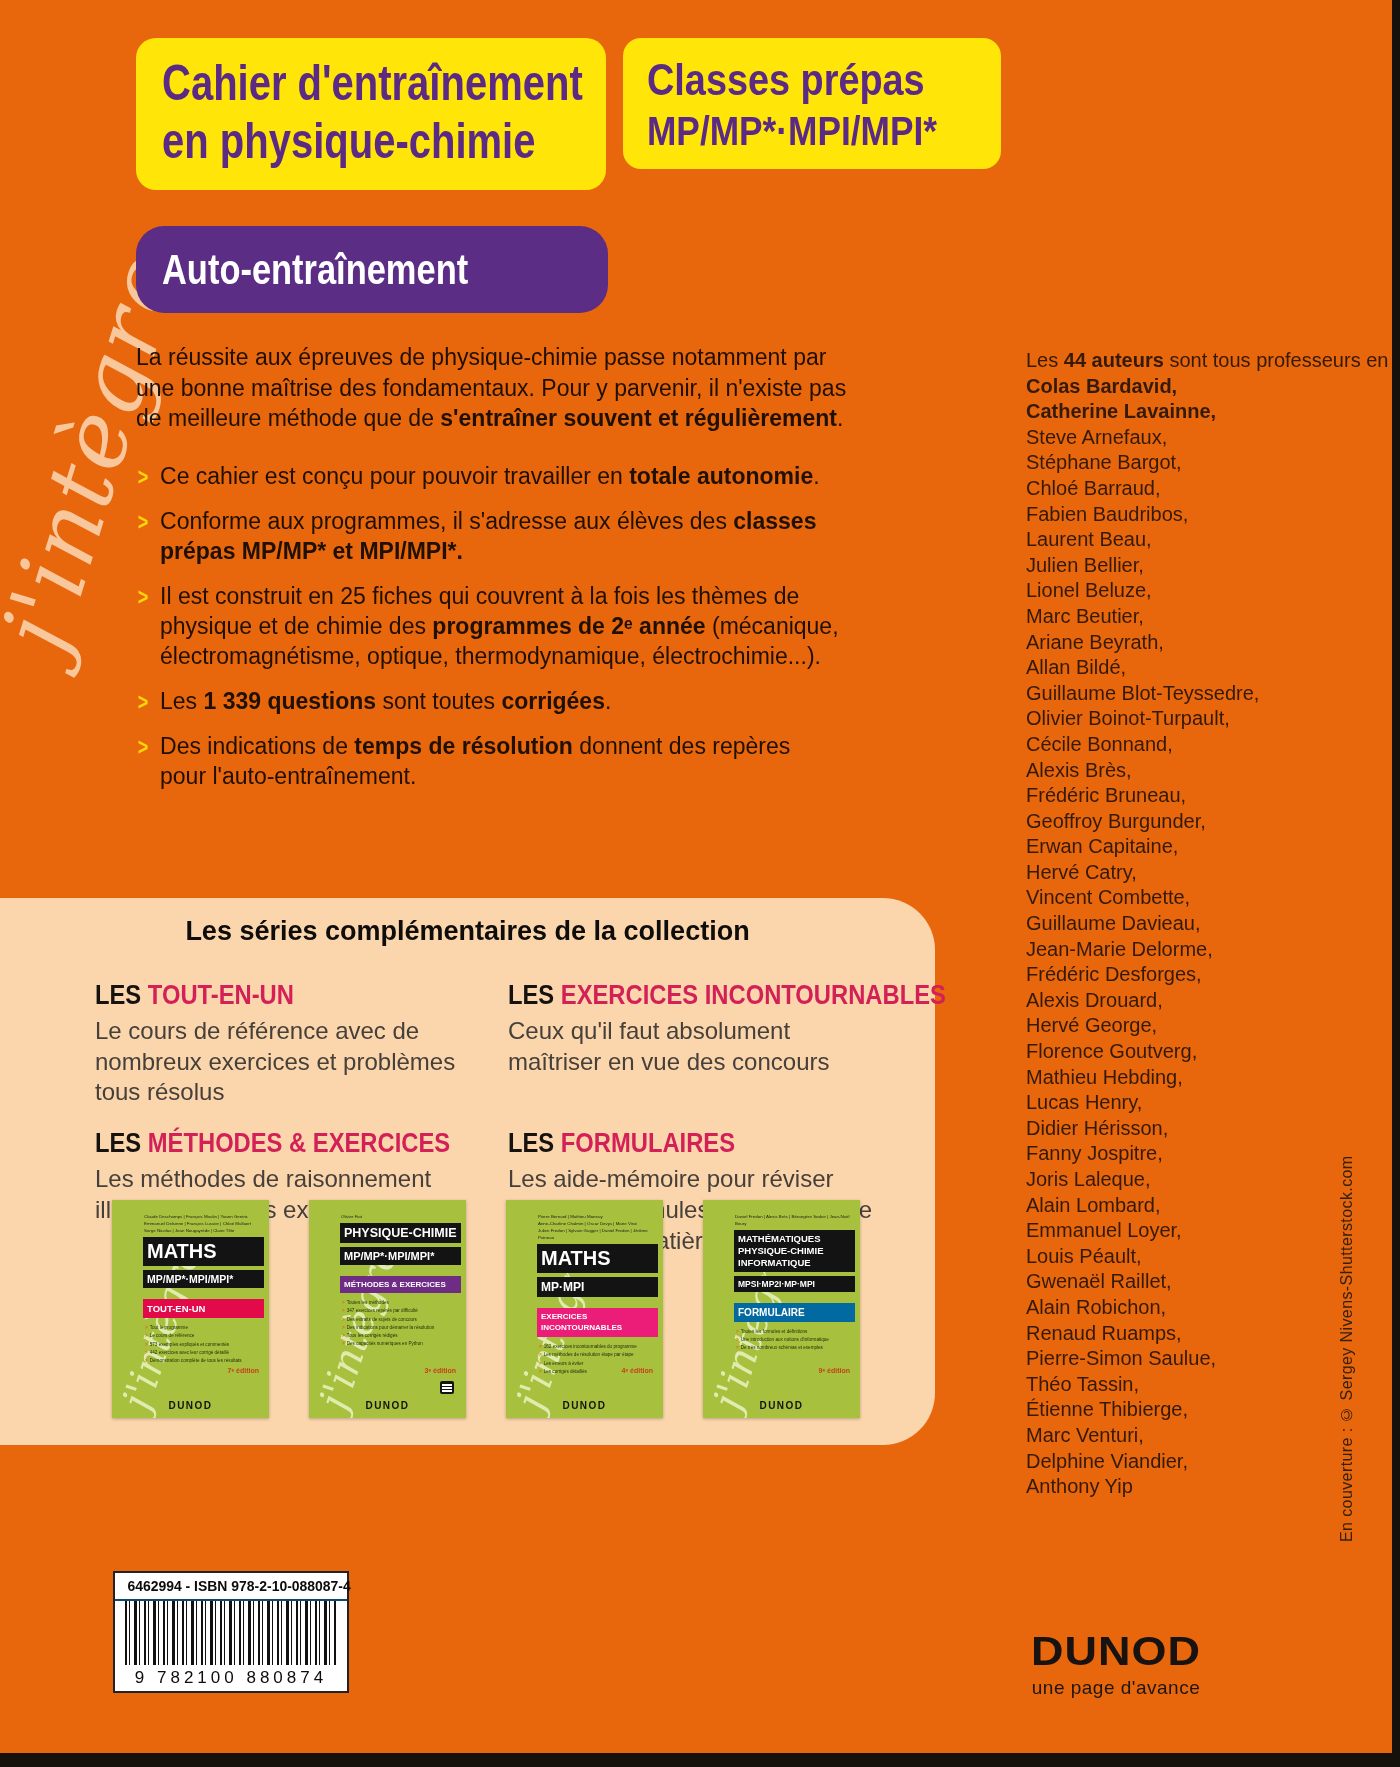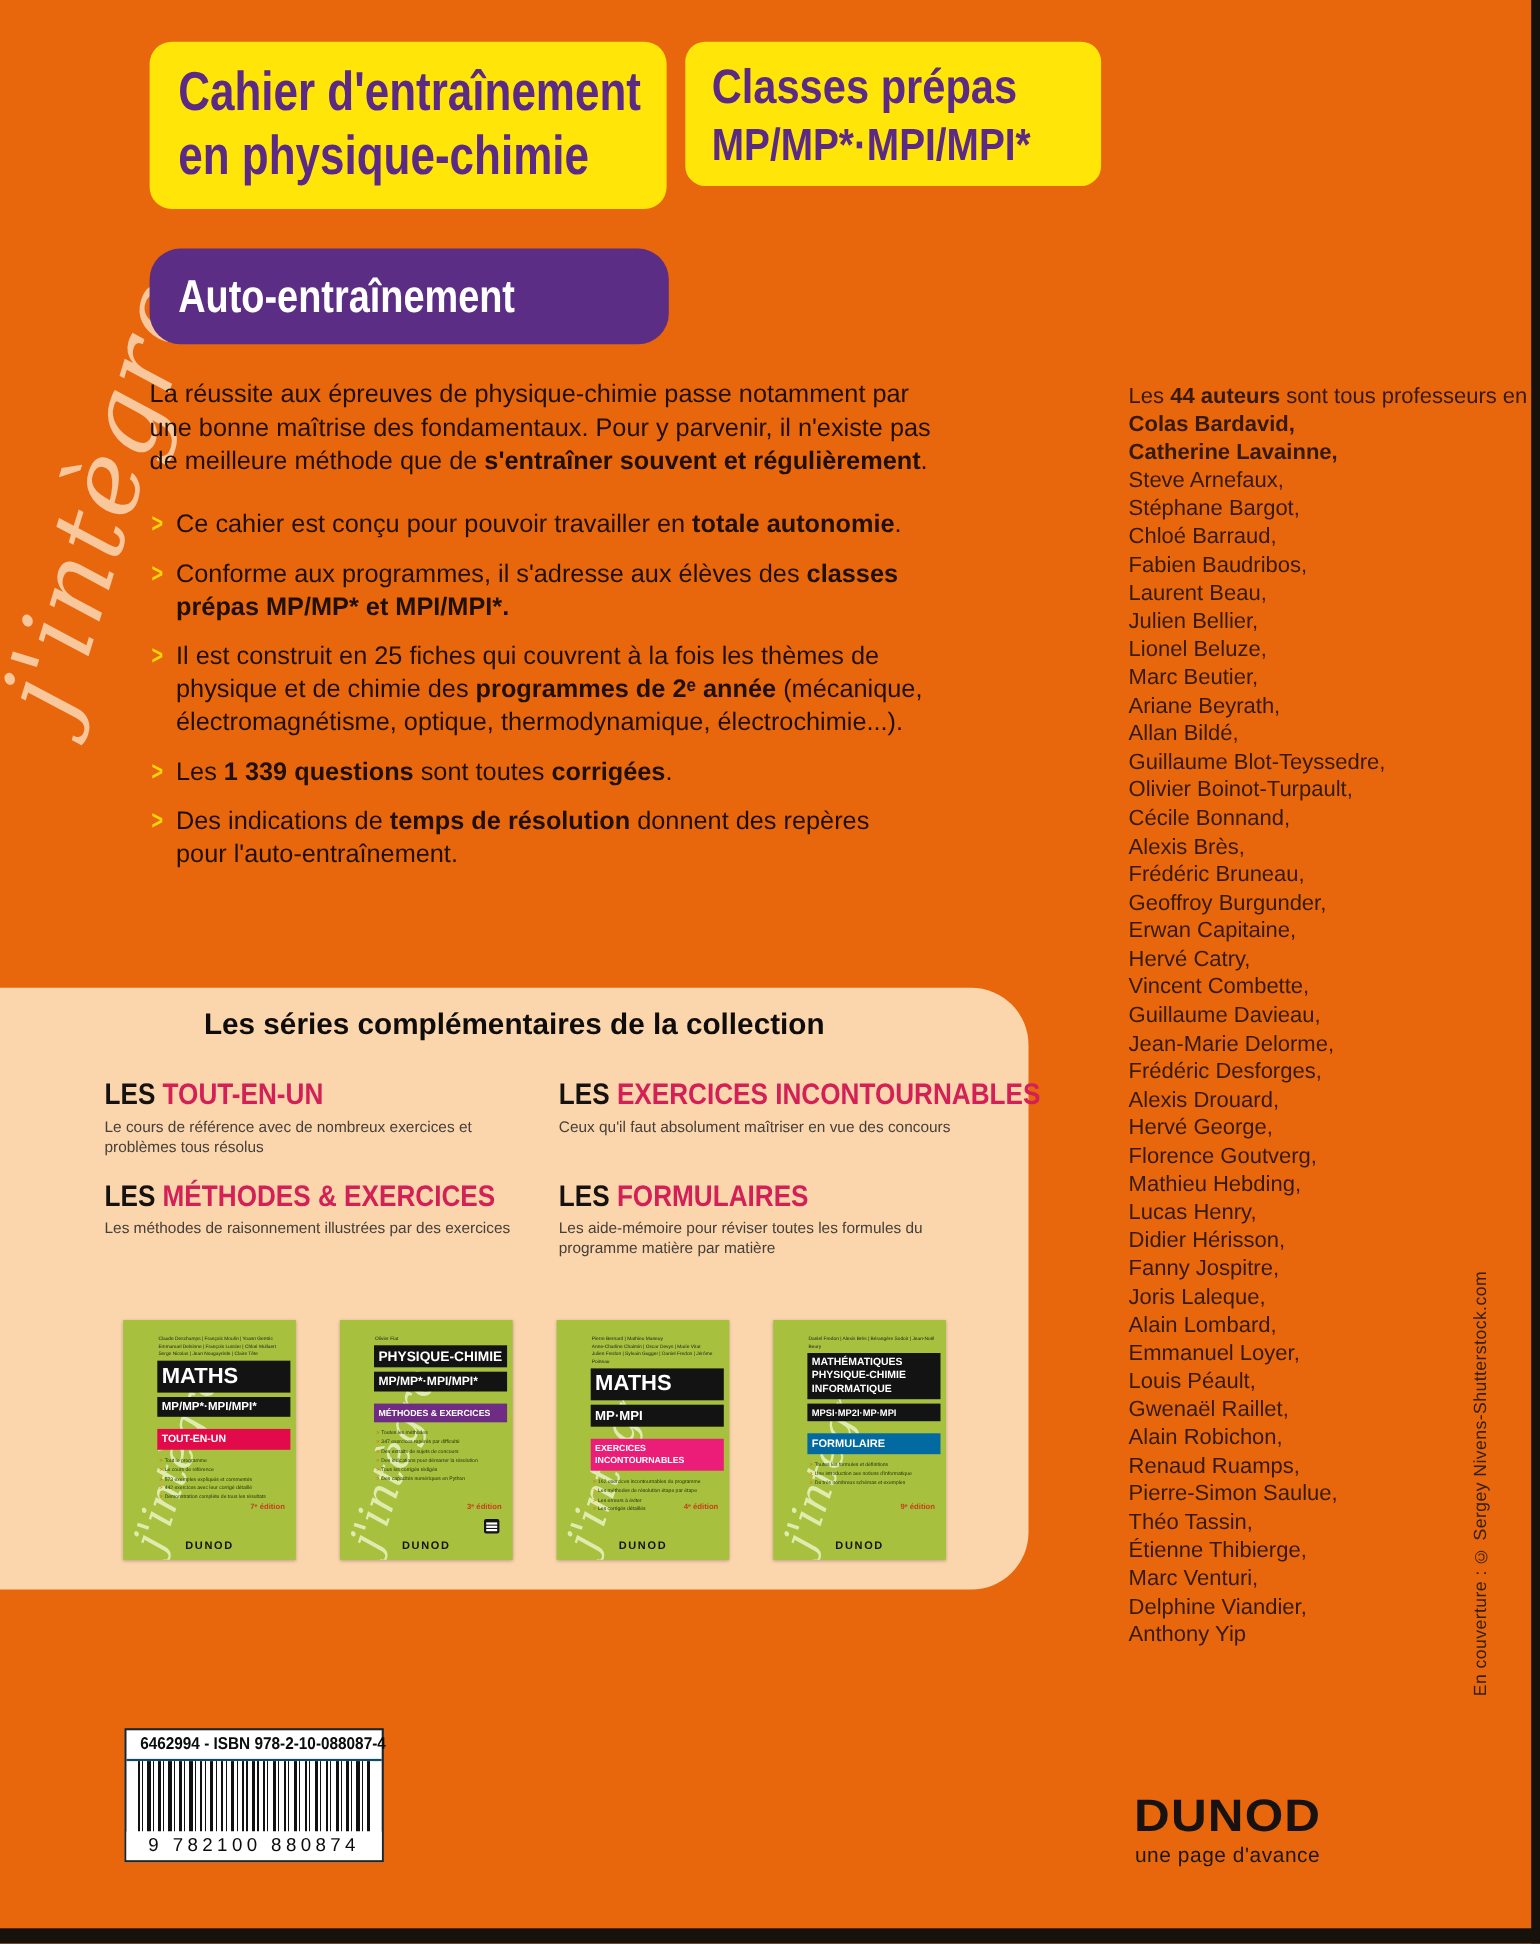--- a/index.html
+++ b/index.html
@@ -53,21 +53,21 @@
   .series-panel{position:absolute; left:0; top:898px; width:935px; height:547px;
     background:#fbd5ac; border-radius:0 52px 52px 0;}
   .series-heading{position:absolute; left:0; top:18px; width:100%; text-align:center;
     font-weight:bold; font-size:27px; color:#0f0d0b;}
   .series-grid{position:absolute; left:95px; top:82px; width:800px;
     display:grid; grid-template-columns:413px 1fr; row-gap:20px;}
   .series-title{font-weight:bold; font-size:27px; white-space:nowrap;}
   .series-title .st{display:inline-block; transform:scaleX(.88); transform-origin:left center;}
   .st-prefix{color:#151210;}
   .st-name{color:#d32057;}
-  .series-desc{font-size:14px; line-height:1.28; color:#46403a; margin-top:5px; width:370px;}
+  .series-desc{font-size:24px; line-height:1.28; color:#46403a; margin-top:5px; width:370px;}
 
   
   .books{position:absolute; left:112px; top:302px; display:flex; gap:40px;}
   .book{position:relative; width:157px; height:218px; background:#a7c13e; overflow:hidden;
     box-shadow:0 1px 3px rgba(0,0,0,.25);}
   .book-script{position:absolute; left:-36px; top:104px; width:170px; text-align:center;
     transform:rotate(-72deg); font-size:40px; color:rgba(240,248,208,.78);
     font-style:italic; font-family:"DejaVu Serif", serif;}
   .bk-authors{margin:13px 6px 0 32px; font-size:4.4px; line-height:1.6; color:#1d1d1d; position:relative;}
   .bk-titleband{margin:3px 5px 0 31px; background:#131313; color:#fff; font-weight:bold;

